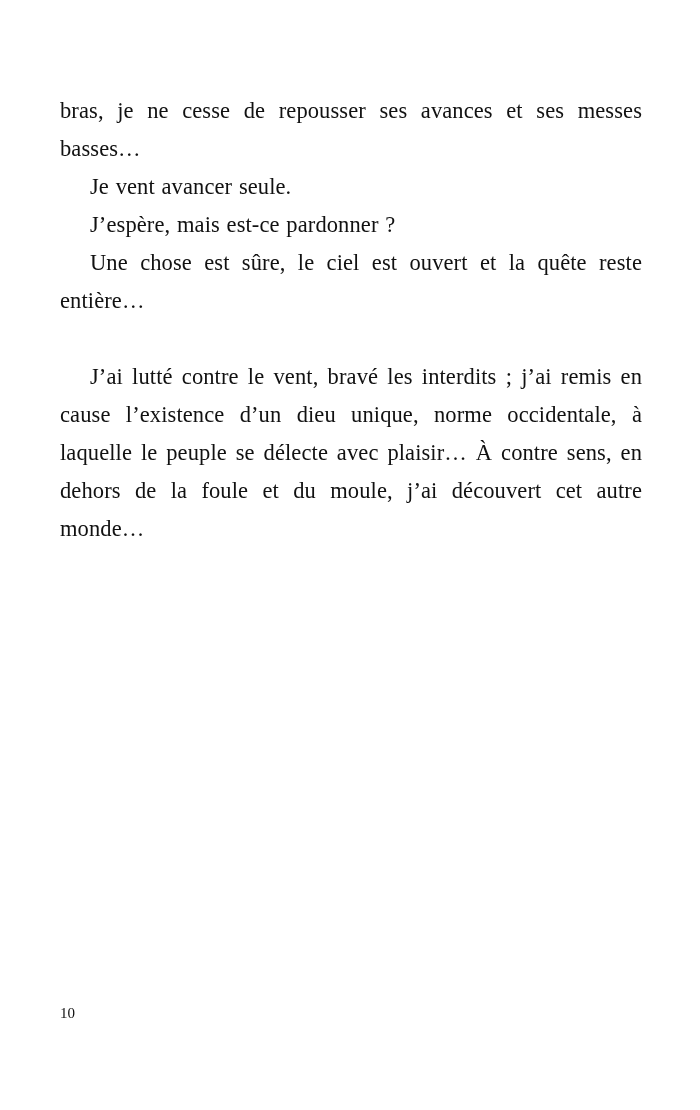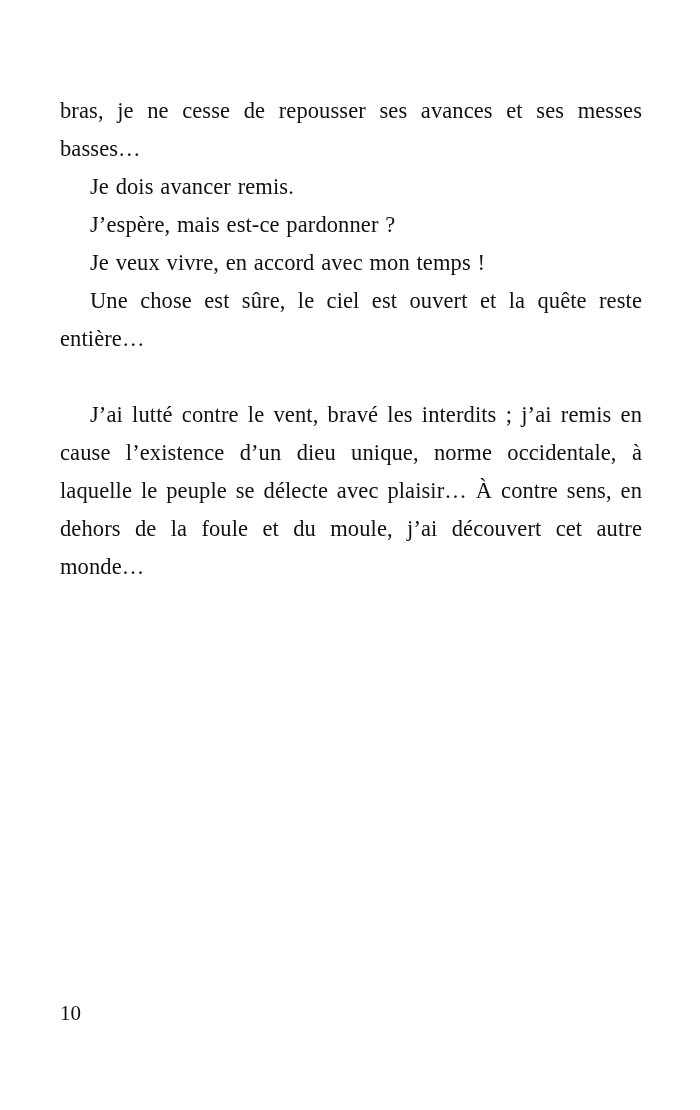--- a/index.html
+++ b/index.html
@@ -36,31 +36,30 @@
   .para.no-indent {
     text-indent: 0;
   }
   .para.gap {
     margin-top: 38px; 
   }
   .page-number {
     position: absolute;
     left: 60px;
     top: 1000px;
-    font-size: 21px;
+    font-size: 15px;
     line-height: 26px;
     color: #111111;
   }
 </style>
 </head>
 <body>
 
 <div class="book-page">
   <div class="text-block">
     <p class="para no-indent">bras, je ne cesse de repousser ses avances et ses messes basses…</p>
-    <p class="para indent">Je dois avancer remis.</p>
+    <p class="para indent">Je vent avancer seule.</p>
     <p class="para indent">J’espère, mais est-ce pardonner ?</p>
-    <p class="para indent">Je veux vivre, en accord avec mon temps !</p>
     <p class="para indent">Une chose est sûre, le ciel est ouvert et la quête reste entière…</p>
     <p class="para indent gap">J’ai lutté contre le vent, bravé les interdits ; j’ai remis en cause l’existence d’un dieu unique, norme occidentale, à laquelle le peuple se délecte avec plaisir… À contre sens, en dehors de la foule et du moule, j’ai découvert cet autre monde…</p>
   </div>
   <div class="page-number">10</div>
 </div>
 
 </body></html>

